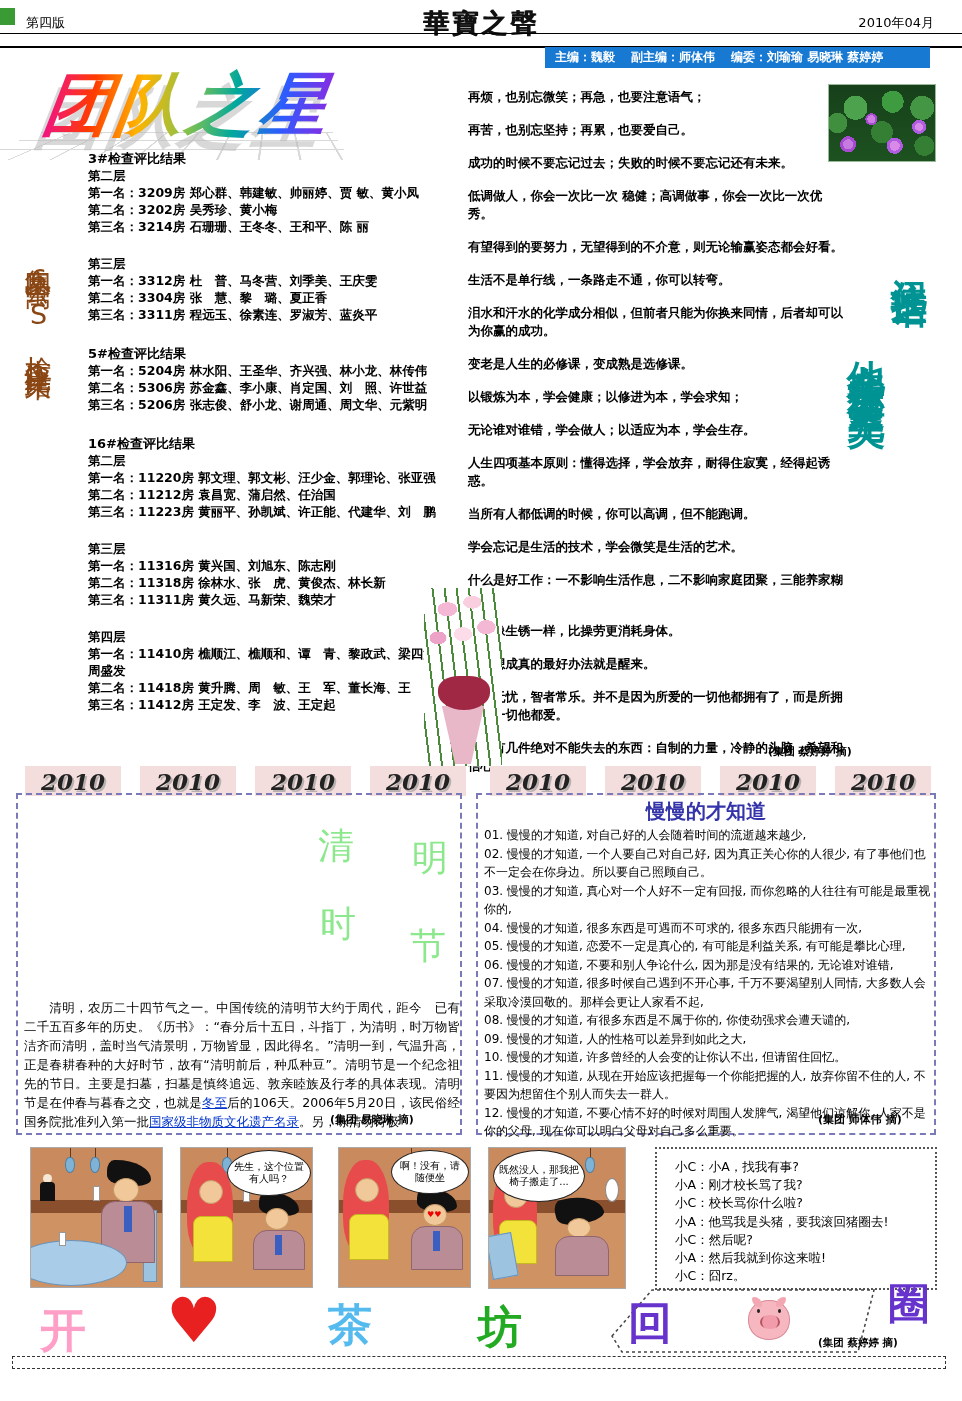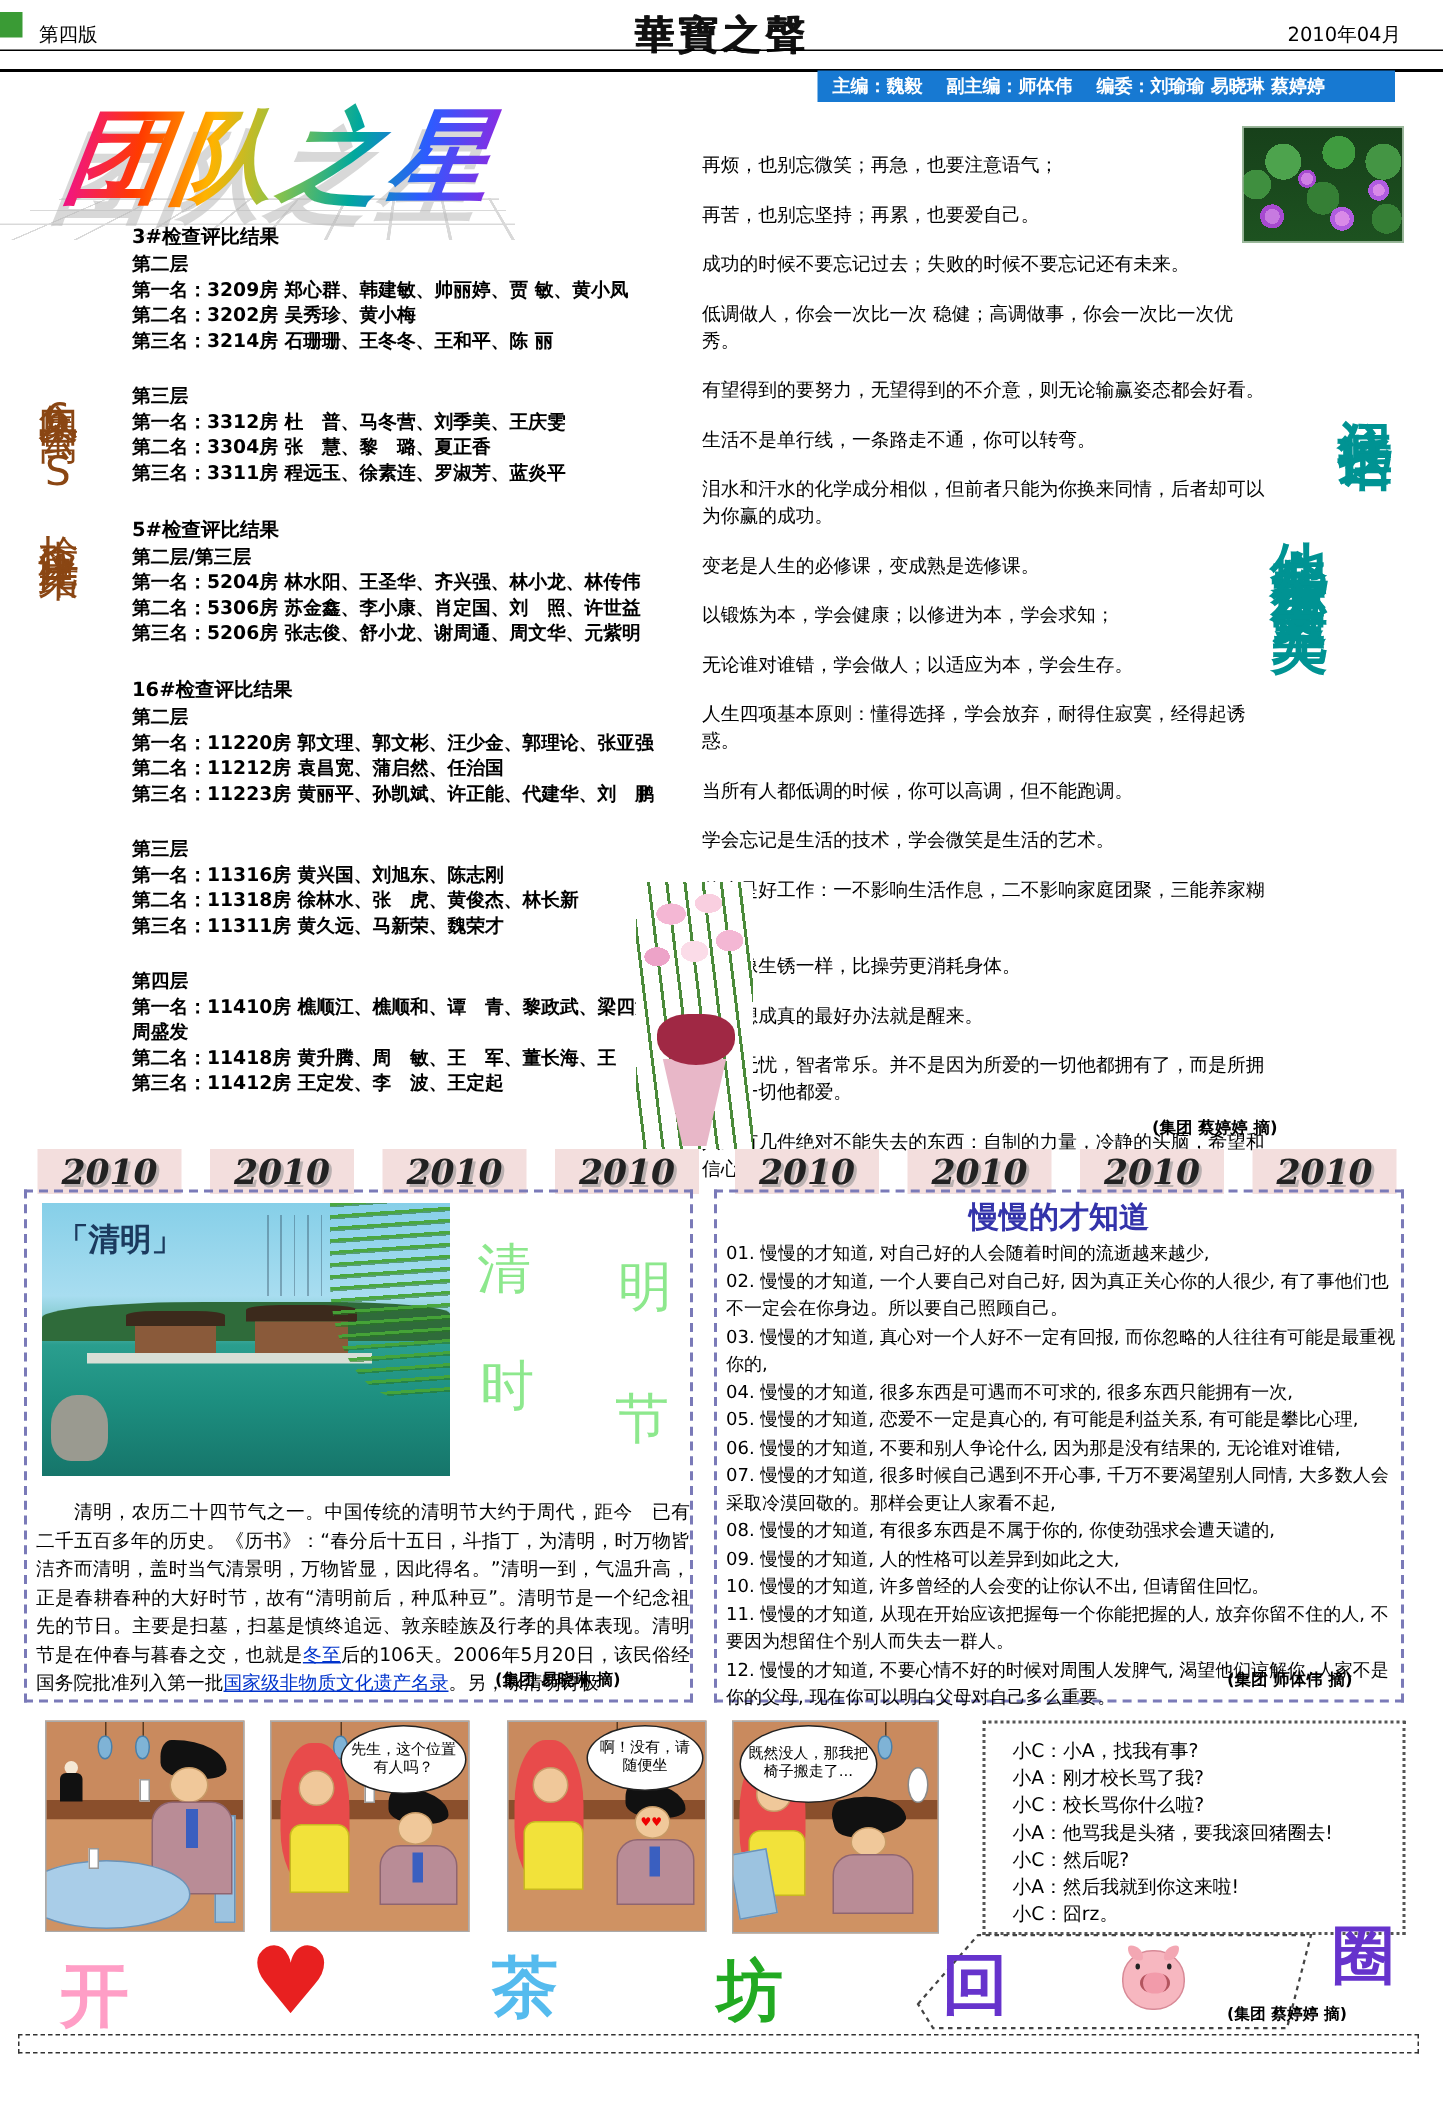--- a/index.html
+++ b/index.html
@@ -37,21 +37,21 @@
             font-size:27px; color:#8a4613; letter-spacing:4px; }
 
   
   .results { left:88px; top:150px; width:372px; font-size:12.5px; line-height:17px; color:#000; }
   .res-sec { margin-bottom:22px; }
   .res-head { font-weight:bold; font-size:13px; }
   .res-group { margin-bottom:20px;font-weight:bold; }
   .res-group:last-child { margin-bottom:0; }
 
   
-  .quotes { left:468px; top:101px; width:378px; font-size:12.5px; line-height:18px; color:#000; }
+  .quotes { left:468px; top:88px; width:378px; font-size:12.5px; line-height:18px; color:#000;font-weight:bold; }
   .quotes p { margin-bottom:15px; }
   .q-credit { left:768px; top:744px; font-size:11px; font-weight:bold; }
 
   
   .lotus { left:828px; top:84px; width:108px; height:78px; border:1px solid #9ab89a;
     background:
       radial-gradient(circle 10px at 18% 78%, #c77ae0 0 5px, #a64ad0 5px 8px, transparent 8px),
       radial-gradient(circle 10px at 62% 80%, #d98ae8 0 5px, #b05ce0 5px 8px, transparent 8px),
       radial-gradient(circle 9px at 85% 55%, #d98ae8 0 4px, #b05ce0 4px 7px, transparent 7px),
       radial-gradient(circle 8px at 40% 45%, #cf7fe4 0 4px, #a64ad0 4px 6px, transparent 6px),
@@ -195,21 +195,20 @@
       <div class="res-group">
         <div>第三层</div>
         <div>第一名：3312房 杜　普、马冬营、刘季美、王庆雯</div>
         <div>第二名：3304房 张　慧、黎　璐、夏正香</div>
         <div>第三名：3311房 程远玉、徐素连、罗淑芳、蓝炎平</div>
       </div>
     </div>
     <div class="res-sec">
       <div class="res-head">5#检查评比结果</div>
       <div class="res-group">
-        <div>第二层/第三层</div>
         <div>第一名：5204房 林水阳、王圣华、齐兴强、林小龙、林传伟</div>
         <div>第二名：5306房 苏金鑫、李小康、肖定国、刘　照、许世益</div>
         <div>第三名：5206房 张志俊、舒小龙、谢周通、周文华、元紫明</div>
       </div>
     </div>
     <div class="res-sec">
       <div class="res-head">16#检查评比结果</div>
       <div class="res-group">
         <div>第二层</div>
         <div>第一名：11220房 郭文理、郭文彬、汪少金、郭理论、张亚强</div>
@@ -267,32 +266,20 @@
   <div class="abs ybox" style="left:255px">2010</div>
   <div class="abs ybox" style="left:370px">2010</div>
   <div class="abs ybox" style="left:490px">2010</div>
   <div class="abs ybox" style="left:605px">2010</div>
   <div class="abs ybox" style="left:720px">2010</div>
   <div class="abs ybox" style="left:835px">2010</div>
 
   <div class="abs dash-left"></div>
   <div class="abs dash-right"></div>
 
-  <div class="abs qm-img">
-    <div class="qm-trees"></div>
-    <div class="qm-roof" style="left:56px;top:72px;width:66px;height:10px"></div>
-    <div class="qm-pav" style="left:62px;top:82px;width:54px;height:18px"></div>
-    <div class="qm-roof" style="left:136px;top:68px;width:74px;height:11px"></div>
-    <div class="qm-pav" style="left:142px;top:79px;width:62px;height:21px"></div>
-    <div class="qm-bridge"></div>
-    <div class="qm-willow"></div>
-    <div class="qm-frog"></div>
-    <div class="qm-poem"></div>
-    <div class="qm-label">「清明」</div>
-  </div>
 
   <span class="abs qm-char" style="left:318px;top:822px">清</span>
   <span class="abs qm-char" style="left:412px;top:834px">明</span>
   <span class="abs qm-char" style="left:320px;top:900px">时</span>
   <span class="abs qm-char" style="left:410px;top:922px">节</span>
 
   <div class="abs qm-para">
     <span class="indent"></span><span>清明，农历二十四节气之一。中国传统的清明节大约于周代，距今　已有二千五百多年的历史。《历书》：“春分后十五日，斗指丁，为清明，时万物皆洁齐而清明，盖时当气清景明，万物皆显，因此得名。”清明一到，气温升高，正是春耕春种的大好时节，故有“清明前后，种瓜种豆”。清明节是一个纪念祖先的节日。主要是扫墓，扫墓是慎终追远、敦亲睦族及行孝的具体表现。清明节是在仲春与暮春之交，也就是</span><span class="link">冬至</span><span>后的106天。2006年5月20日，该民俗经国务院批准列入第一批</span><span class="link">国家级非物质文化遗产名录</span><span>。另，咏清明诗极</span>
   </div>
   <div class="abs qm-credit">(集团 易晓琳 摘)</div>

